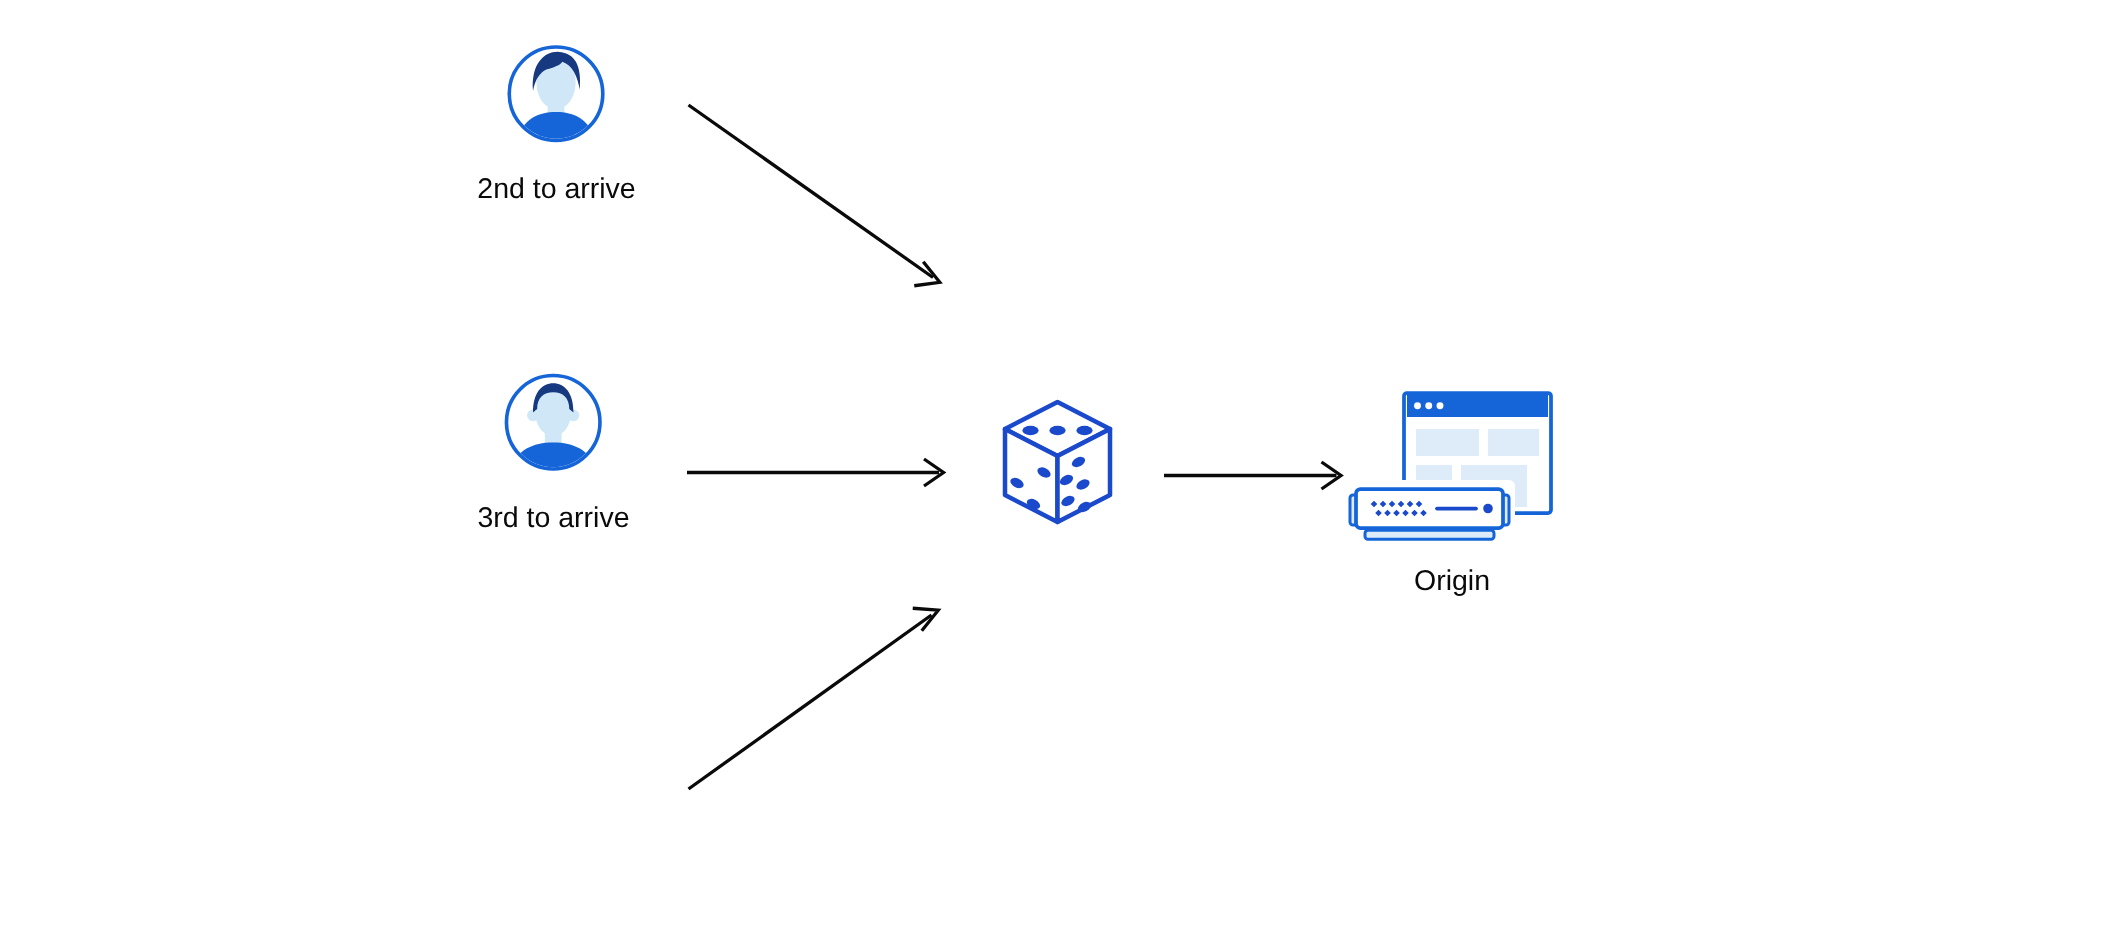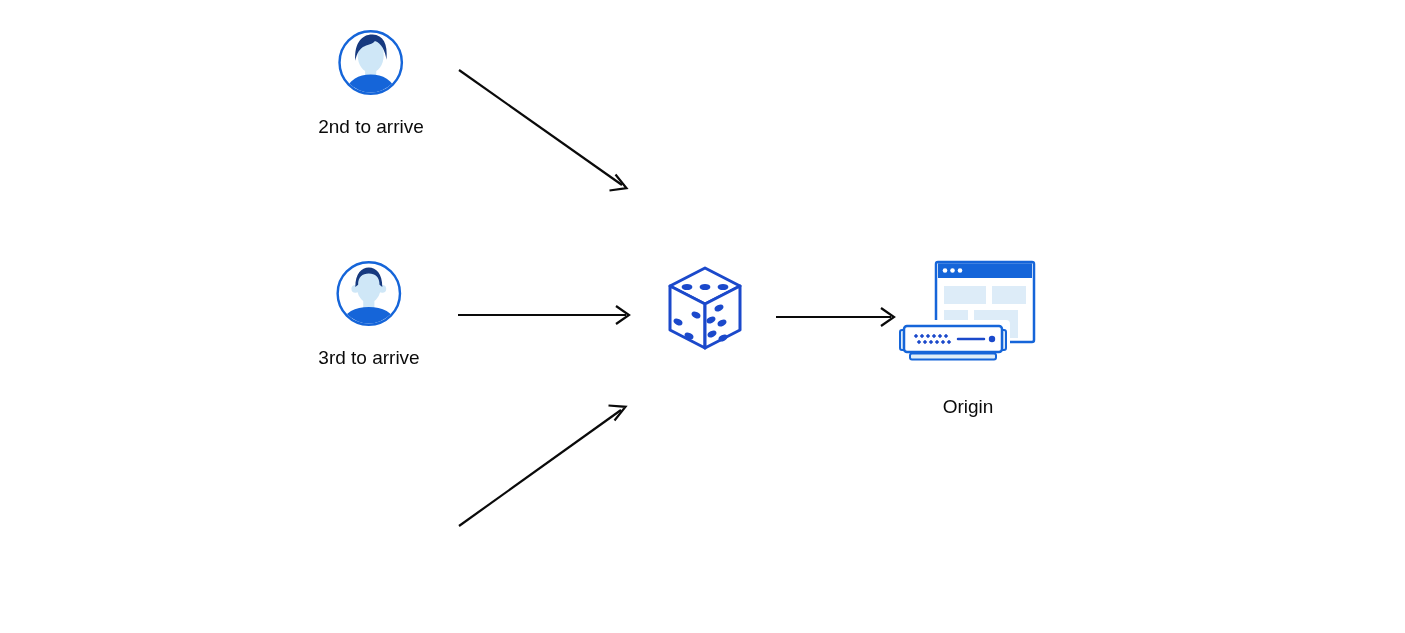--- a/index.html
+++ b/index.html
@@ -18,21 +18,21 @@
     align-items: center;
     transform: translateX(-50%);
   }
   .node-label {
     font-size: 19px;
     line-height: 22px;
     color: var(--text-black, #0a0a0a);
     white-space: nowrap;
   }
   .client-node { gap: 20px; }
-  .origin-node { gap: 32px; justify-content: flex-end; }
+  .origin-node { gap: 13px; justify-content: flex-end; }
   .arrows-layer { position: absolute; left: 0; top: 0; }
 
   
   .ring        { fill: #ffffff; stroke: var(--solid-blue); stroke-width: 2.6; }
   .skin        { fill: var(--skin-blue); }
   .shirt       { fill: var(--solid-blue); }
   .hair        { fill: var(--hair-navy); }
   .dice-face   { fill: #ffffff; stroke: var(--stroke-blue); stroke-width: 3; stroke-linejoin: round; }
   .pip         { fill: var(--stroke-blue); }
   .win-border  { fill: #ffffff; stroke: var(--solid-blue); stroke-width: 2.5; }
@@ -83,21 +83,21 @@
       <g clip-path="url(#clipA)">
         <rect class="skin" x="30" y="38" width="12" height="16"></rect>
         <path class="shirt" d="M7,72 C11,55 22,49 36,49 C50,49 61,55 65,72 Z"></path>
         <path class="skin" d="M22,28 C22,16.5 28,11.5 36,11.5 C44,11.5 50,16.5 50,28 C50,38.5 44,47 36,47 C28,47 22,38.5 22,28 Z"></path>
         <path class="hair" d="M19.5,34 C18,14 28,5.5 38,6 C49.5,6.8 54.5,15.5 53,33 C51.5,24 48,15.5 40.5,13 C38.5,16 34,17 29.5,18.5 C24.5,20.5 21,26 19.5,34 Z"></path>
       </g>
     </svg>
     <div class="node-label">2nd to arrive</div>
   </div>
 
-  <div class="node client-node" style="left:369px; top:260px;">
+  <div class="node client-node" style="left:369px; top:248px;">
     <svg width="67" height="67" viewBox="0 0 72 72">
       <defs>
           <clipPath id="clipB">
             <circle cx="36" cy="36" r="32.2"></circle>
           </clipPath>
         </defs>
       <circle class="ring" cx="36" cy="36" r="33.5"></circle>
       <g clip-path="url(#clipB)">
         <rect class="skin" x="30" y="38" width="12" height="16"></rect>
         <path class="shirt" d="M5,72 C8,57 20,50.5 36,50.5 C52,50.5 64,57 67,72 Z"></path>

